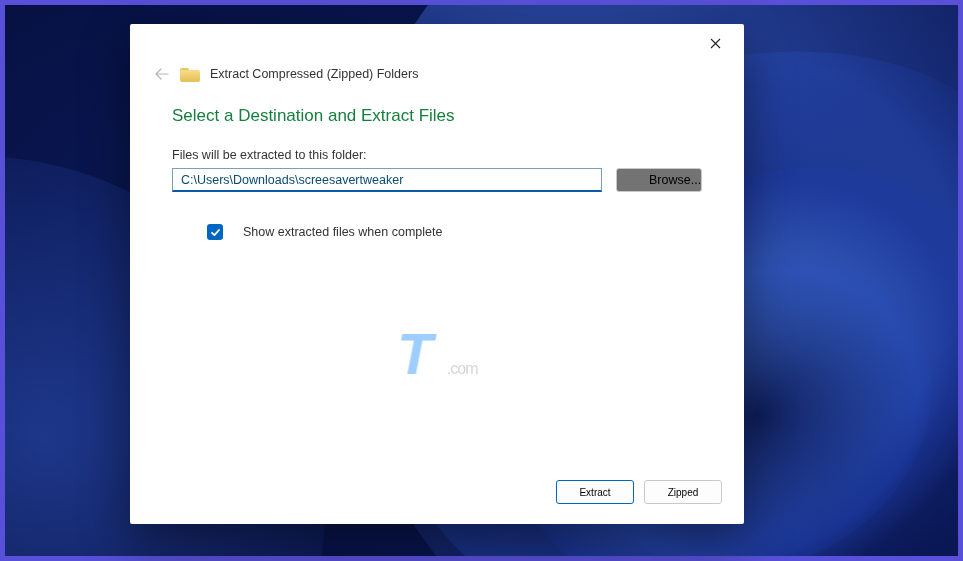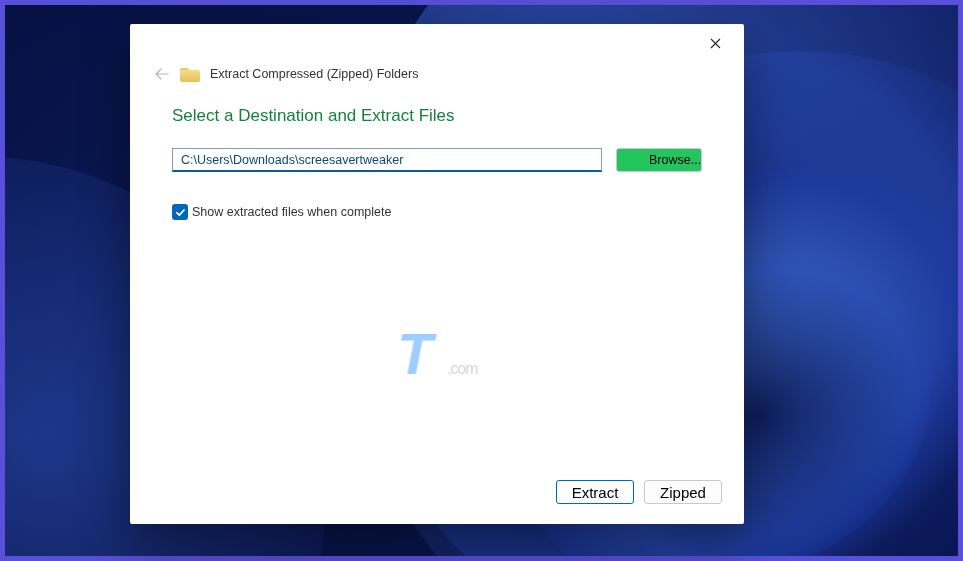--- a/index.html
+++ b/index.html
@@ -168,32 +168,33 @@
       color: #0c4a6e;
       background: #fff;
       outline: none;
     }
 
     .browse-btn {
       width: 86px;
       height: 24px;
       font-size: 12.5px;
       font-family: inherit;
-      background: #22c55e;
+      background: #737373;
       border: 1px solid #c9c9c9;
       border-radius: 3px;
       cursor: pointer;
       padding-left: 32px;
     }
 
     .checkbox-row {
       display: flex;
       align-items: center;
-      gap: 4px;
+      gap: 20px;
       margin-top: 32px;
+      margin-left: 35px;
     }
 
     .checkbox {
       width: 16px; height: 16px;
       border-radius: 3px;
       background: #0067c0;
       display: flex; align-items: center; justify-content: center;
       cursor: pointer;
     }
     .checkbox svg { stroke: #fff; }
@@ -234,21 +235,21 @@
     .dialog-footer {
       display: flex;
       justify-content: flex-end;
       gap: 10px;
       padding: 16px 22px 20px 22px;
     }
 
     .footer-btn {
       width: 78px;
       height: 24px;
-      font-size: 15px;
+      font-size: 10px;
       font-family: inherit;
       background: #fdfdfd;
       border: 1px solid #c9c9c9;
       border-radius: 3px;
       cursor: pointer;
     }
     .footer-btn.primary {
       border: 1px solid #0067c0;
     }
   </style>
@@ -279,20 +280,21 @@
         <path d="M6 1 L1 6 L6 11 M1 6 L13 6" stroke="#b5b5b5" stroke-width="1.2" fill="none" stroke-linecap="round" stroke-linejoin="round"></path>
       </svg>
     </div>
     <div class="folder-icon"></div>
     <div class="dialog-title">Extract Compressed (Zipped) Folders</div>
   </div>
 
   <div class="dialog-body">
     <div class="instruction-title">Select a Destination and Extract Files</div>
 
+    <div class="field-label">Files will be extracted to this folder:</div>
 
     <div class="path-row">
       <input type="text" class="path-input" value="C:\Users\Downloads\screesavertweaker" style="">
       <button class="browse-btn">Browse...</button>
     </div>
 
     <div class="checkbox-row">
       <div class="checkbox">
         <svg width="11" height="11" viewBox="0 0 11 11">
           <path d="M2 5.8 L4.4 8.2 L9 3" stroke-width="1.8" fill="none" stroke-linecap="round" stroke-linejoin="round"></path>

